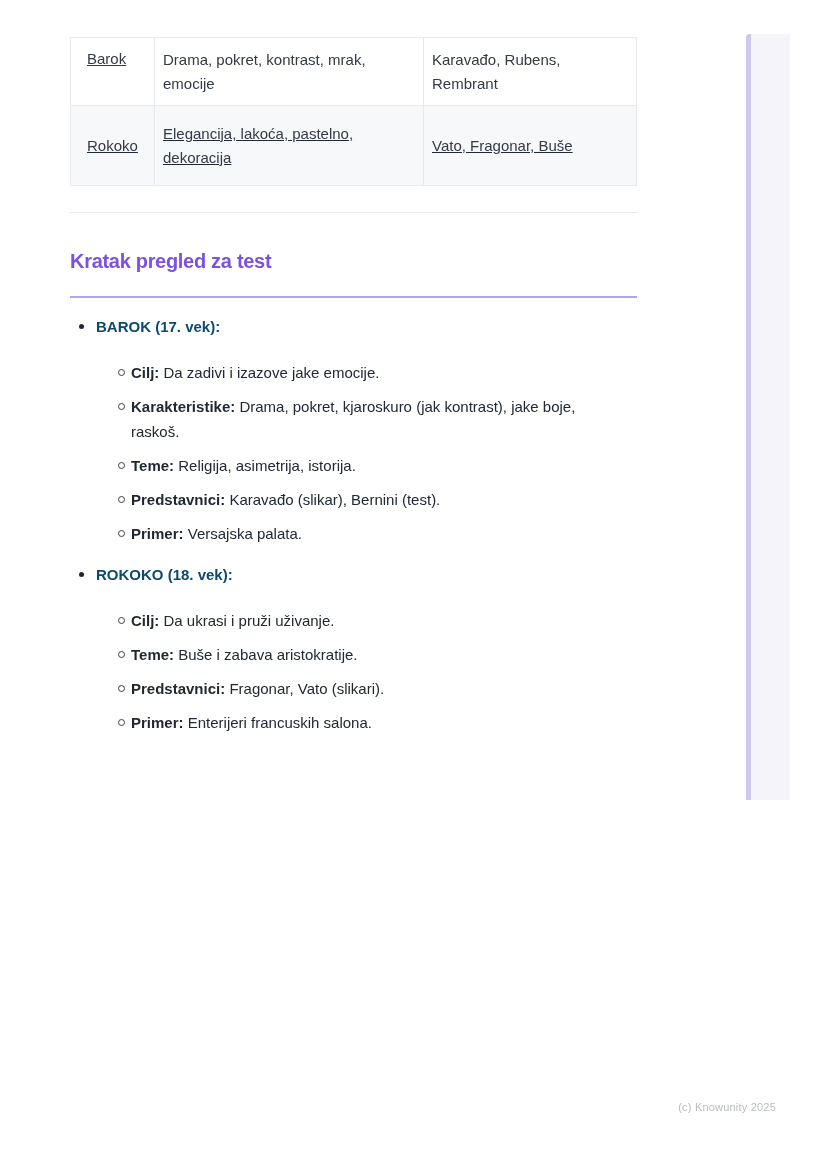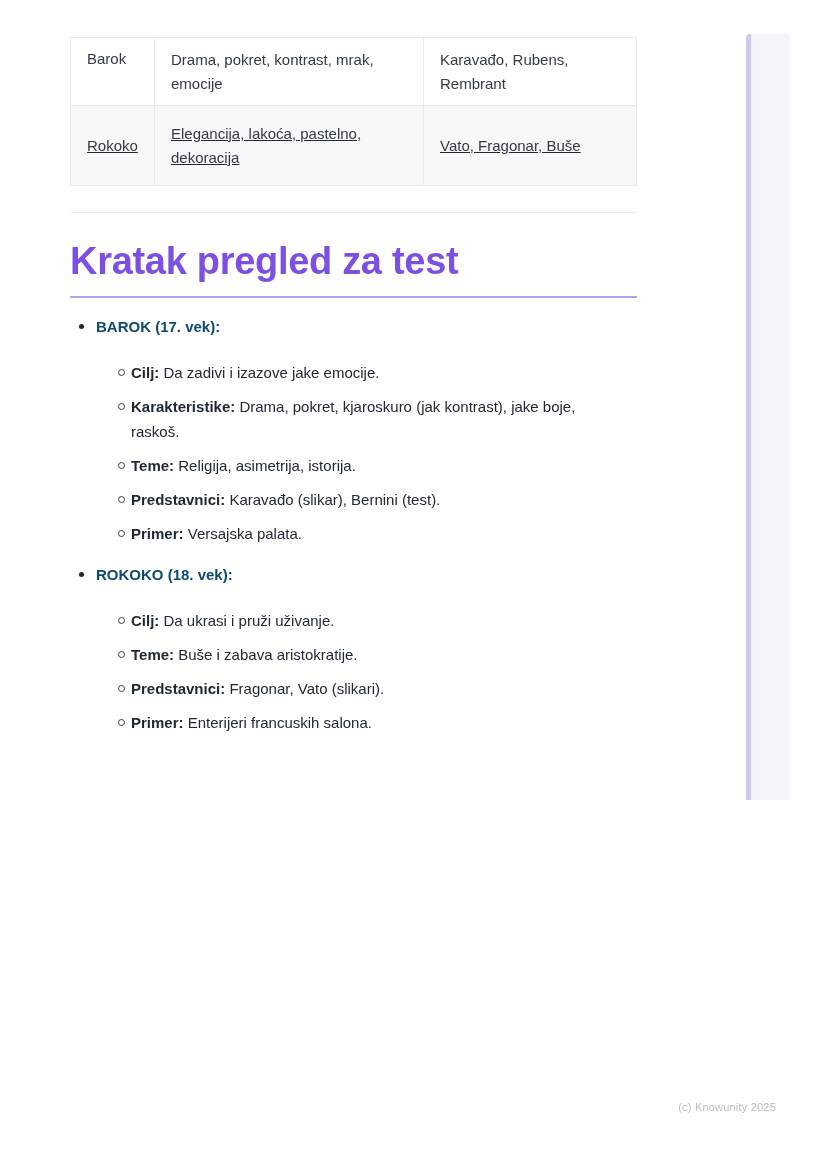--- a/index.html
+++ b/index.html
@@ -12,40 +12,40 @@
 
   
   .doc-table {
     position:absolute; left:70px; top:37px;
     border-collapse:collapse; table-layout:fixed; width:566px;
   }
   .doc-table td {
     border:1px solid #e7e9ee;
     vertical-align:middle;
     font-size:15px; line-height:24px; color:#323a46;
-    padding:9px 16px;
+    padding:9px 8px;
     overflow:hidden;
   }
   .doc-table td.c-style { padding:9px 8px 9px 16px; }
   .doc-table td.c-repr  { padding-right:30px; }
   .doc-table tr.row-0 { height:68px; }
-  .doc-table tr.row-0 td.c-style { vertical-align:top; }
+  .doc-table tr.row-0 td.c-style { vertical-align:top;text-decoration:underline; }
   .doc-table tr.row-1 { height:80px;text-decoration:underline; }
   .doc-table tr.row-1 td { background:#f7f8fa; }
 
   
   .rule {
     position:absolute; left:70px; top:212px; width:567px; height:1px;
     background:#e8eaee;
   }
 
   
   .section { position:absolute; left:70px; top:244px; width:567px; }
   .section-heading {
-    margin:0; font-size:38px; line-height:35px; font-weight:700;
+    margin:0; font-size:20px; line-height:35px; font-weight:700;
     color:#7c50e2; letter-spacing:-0.3px;
     padding-bottom:17px; border-bottom:2px solid #b2a2ef;
   }
   .groups { margin:16px 0 0; padding:0; list-style:none; }
   .group { margin-bottom:16px; }
   .group-title {
     position:relative; font-size:15px; font-weight:700; line-height:25px;
     padding-left:26px; margin:0 0 21px; color:#0c4a6e;
   }
   .marker-disc {

